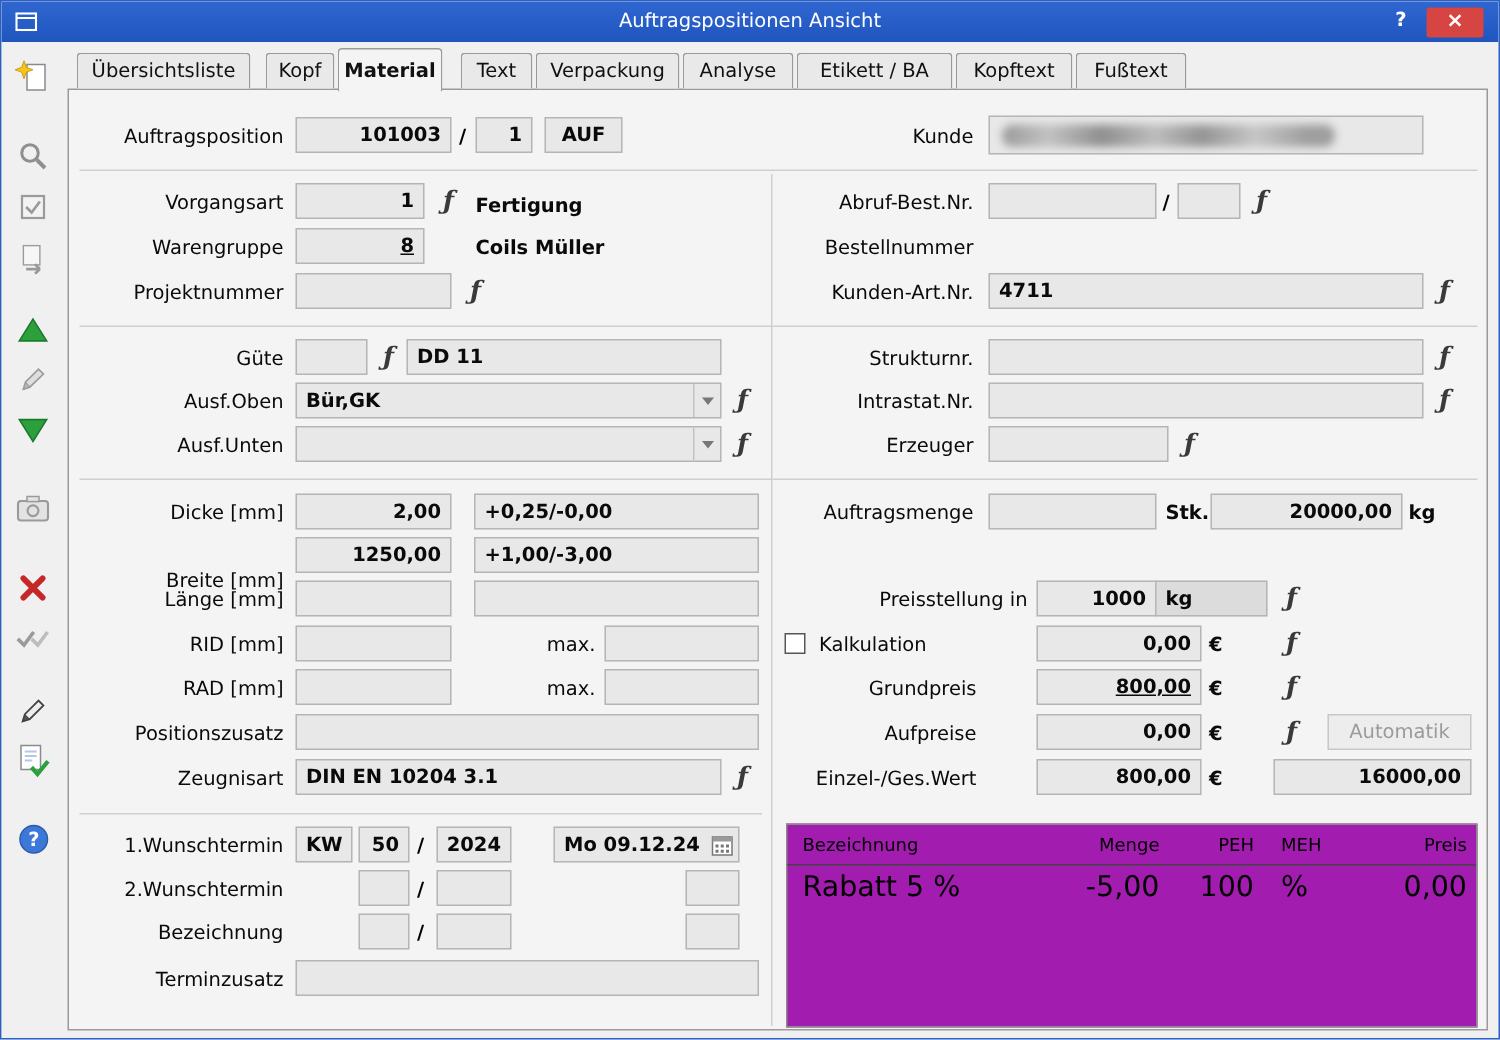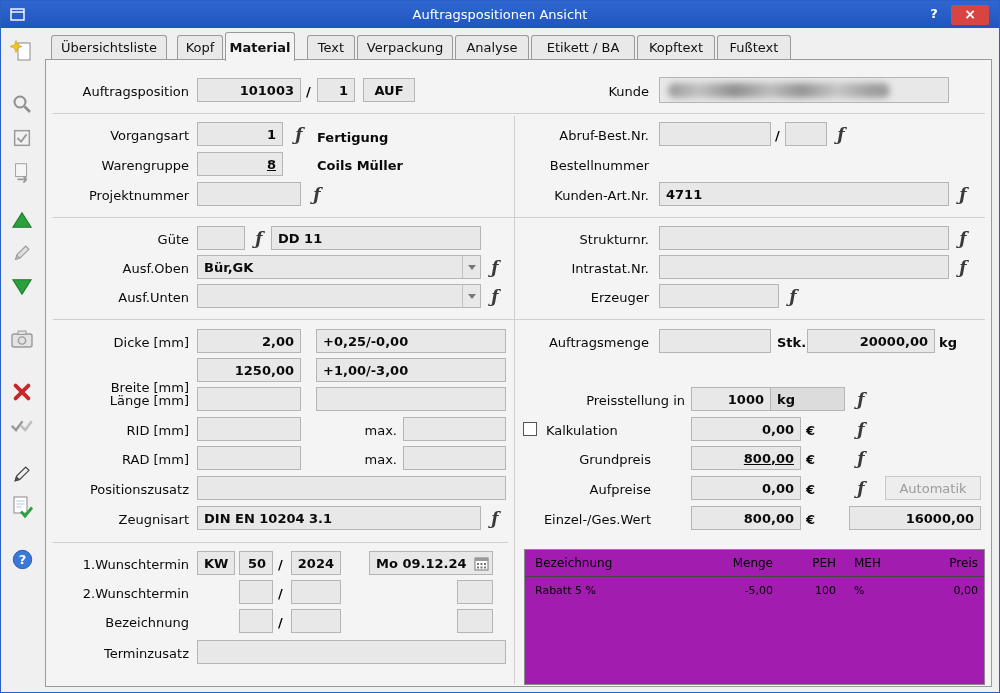--- a/index.html
+++ b/index.html
@@ -58,21 +58,21 @@
   .cal-btn { position:absolute; right:3px; top:4px; cursor:pointer; }
   .underline { text-decoration:underline; }
   .blurbar { position:absolute; left:8px; top:5px; width:222px; height:15px; border-radius:7px;
              background:linear-gradient(90deg,#9a9a9a 0%,#c2c2c2 14%,#8f8f8f 30%,#bdbdbd 46%,#949494 60%,#c6c6c6 76%,#9e9e9e 92%);
              filter:blur(3px); }
   
   .ztable { position:absolute; left:523px; top:548px; width:461px; height:136px; background:#a21caf;
             border:1px solid #8a8a8a; z-index:4; }
   .zrow { display:grid; grid-template-columns:170px 84px 63px 50px 1fr; height:27px; align-items:center; }
   .zrow.head { border-bottom:1px solid #444; font-size:12px; font-weight:normal; }
-  .zrow.body { font-size:11px; }
+  .zrow.body { font-size:19px; }
   .zc { padding:0 4px; white-space:nowrap; }
   .zc.l { text-align:left; padding-left:10px; }
   .zc.r { text-align:right; padding-right:6px; }
   .zc.ml { text-align:left; padding-left:12px; }
 </style>
 </head>
 <body>
 
 <div id="window">
 

